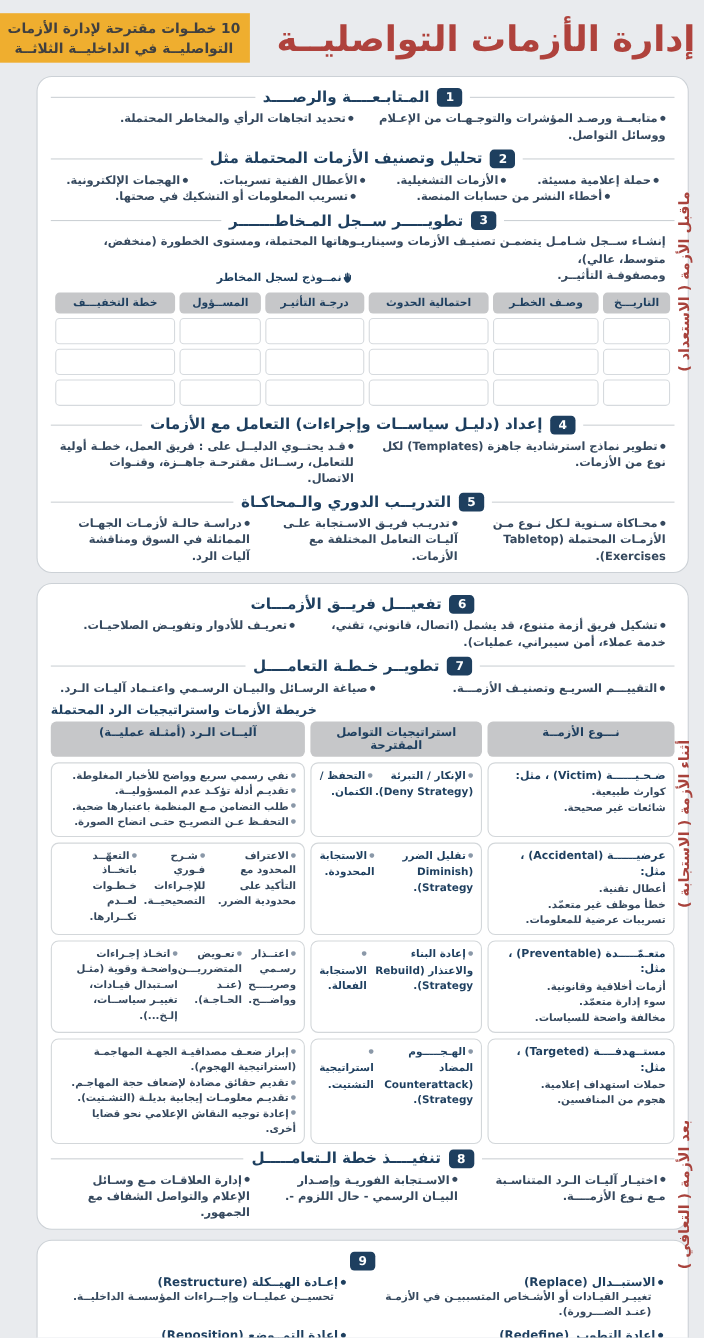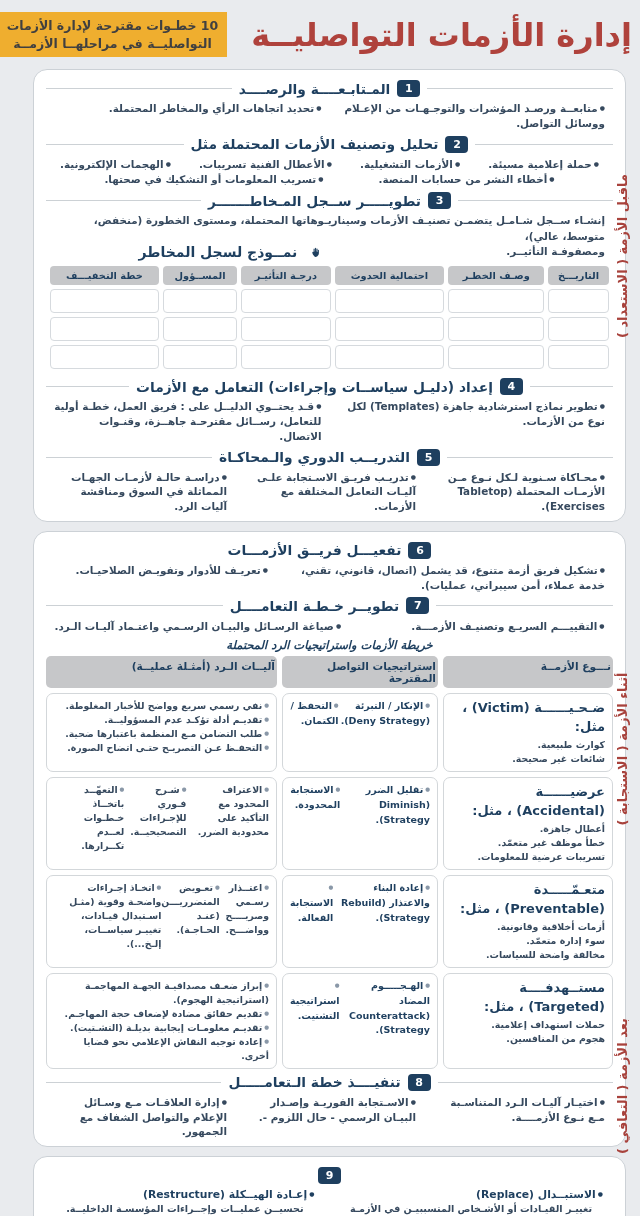--- a/index.html
+++ b/index.html
@@ -28,37 +28,37 @@
   .sec-title{color:#1e3f5f;font-weight:bold;font-size:13.8px;white-space:nowrap;}
   
   .bullet{font-size:10.4px;color:#36495e;font-weight:bold;line-height:1.42;}
   .bullet::before{content:"● ";font-size:6px;vertical-align:2px;}
   .cols{display:flex;gap:16px;padding:0 8px;}
   .cols > .col{flex:1;}
   .row-4{display:flex;justify-content:space-between;padding:0 14px;}
   .row-2{display:flex;justify-content:center;gap:55px;padding:1px 0 0;}
   .para{font-size:10.4px;color:#36495e;font-weight:bold;line-height:1.5;text-align:right;padding:0 8px;}
   .para-row{display:flex;align-items:center;padding:0 8px;}
-  .sample-label{color:#1e3f5f;font-weight:bold;font-size:14px;margin-right:185px;display:flex;align-items:center;gap:13px;}
+  .sample-label{color:#1e3f5f;font-weight:bold;font-size:10px;margin-right:185px;display:flex;align-items:center;gap:0;}
   
   table.risk{width:100%;border-collapse:separate;border-spacing:4px 4px;margin-top:2px;}
   table.risk th{background:#c6c7c9;color:#1e3f5f;font-size:9.8px;font-weight:bold;
                 border-radius:4px;padding:4px 2px;}
   table.risk td{background:#fff;border:1px solid #d6dade;border-radius:4px;height:20px;
                 font-size:10px;font-weight:bold;text-align:center;color:#fff;}
   td.chip-red{background:#b8141b;border-color:#b8141b;}
   td.chip-orange{background:#dd8c1e;border-color:#dd8c1e;}
   td.chip-green{background:#28913c;border-color:#28913c;}
   
-  .stable-title{color:#1e3f5f;font-weight:bold;font-size:11.5px;text-align:center;margin:4px 0 4px;font-style:italic;}
+  .stable-title{color:#1e3f5f;font-weight:bold;font-size:11.5px;text-align:left;margin:4px 0 4px;}
   .sgrid{display:grid;grid-template-columns:170px 156px 1fr;gap:5px;}
   .shead{background:#c6c7c9;border-radius:5px;color:#1e3f5f;font-weight:bold;font-size:10.6px;
-         padding:4px 2px;}
+         text-align:center;padding:4px 2px;}
   .scell{background:#fff;border:1px solid #d3d7da;border-radius:7px;padding:5px 7px;}
-  .tname{color:#1e3f5f;font-weight:bold;font-size:13px;line-height:1.45;margin-bottom:1px;}
+  .tname{color:#1e3f5f;font-weight:bold;font-size:10px;line-height:1.45;margin-bottom:1px;}
   .texample{color:#36495e;font-weight:bold;font-size:9.4px;line-height:1.5;}
   .cell-mid{display:flex;flex-direction:row;justify-content:center;}
   .sitem{color:#1e3f5f;font-weight:bold;font-size:9.5px;line-height:1.55;text-align:right;}
   .sitem::before{content:"● ";font-size:5.5px;vertical-align:2px;color:#8a98a8;}
   .ritem{color:#36495e;font-weight:bold;font-size:9.3px;line-height:1.5;text-align:right;}
   .ritem::before{content:"● ";font-size:5.5px;vertical-align:2px;color:#8a98a8;}
   
   .rgrid{display:grid;grid-template-columns:1fr 1fr;column-gap:30px;row-gap:7px;padding:0 10px;}
   .r4 .t{color:#1e3f5f;font-weight:bold;font-size:10.8px;line-height:1.3;}
   .r4 .t::before{content:"● ";font-size:6px;vertical-align:2px;}
@@ -71,21 +71,21 @@
   #vlabel-post{width:190px;left:528px;top:1077px;}
   .hand-icon{display:inline-block;}
 </style>
 </head>
 <body>
 
 <div class="header">
   <div class="main-title">إدارة الأزمات التواصليــة</div>
   <div class="badge">
     <div>10 خطـوات مقترحة لإدارة الأزمات</div>
-    <div>التواصليــة في مراحلهــا الأزمــة</div>
+    <div>التواصليــة في الداخليــة الثلاثــة</div>
   </div>
 </div>
 
 <div class="card" style="margin-top:8px;">
 
   <div class="sec-head">
     <span class="hline"></span>
     <span class="num-badge">1</span>
     <span class="sec-title">المـتابـعــــة والرصــــد</span>
     <span class="hline"></span>
@@ -234,21 +234,21 @@
     </div>
     <div class="scell">
       <div class="ritem">نفي رسمي سريع وواضح للأخبار المغلوطة.</div>
       <div class="ritem">تقديـم أدلة تؤكـد عدم المسؤوليــة.</div>
       <div class="ritem">طلب التضامن مـع المنظمة باعتبارها ضحية.</div>
       <div class="ritem">التحفـظ عـن التصريـح حتـى اتضاح الصورة.</div>
     </div>
 
     <div class="scell">
       <div class="tname">عرضيــــــة (Accidental) ، مثل:</div>
-      <div class="texample">أعطال جاهزة.</div>
+      <div class="texample">أعطال تقنية.</div>
       <div class="texample">خطأ موظف غير متعمّد.</div>
       <div class="texample">تسريبات عرضية للمعلومات.</div>
     </div>
     <div class="scell cell-mid">
       <div class="sitem">تقليل الضرر (Diminish Strategy).</div>
       <div class="sitem">الاستجابة المحدودة.</div>
     </div>
     <div class="scell cell-mid">
       <div class="ritem">الاعتراف المحدود مع التأكيد على محدودية الضرر.</div>
       <div class="ritem">شـرح فـوري للإجـراءات التصحيحيــة.</div>

